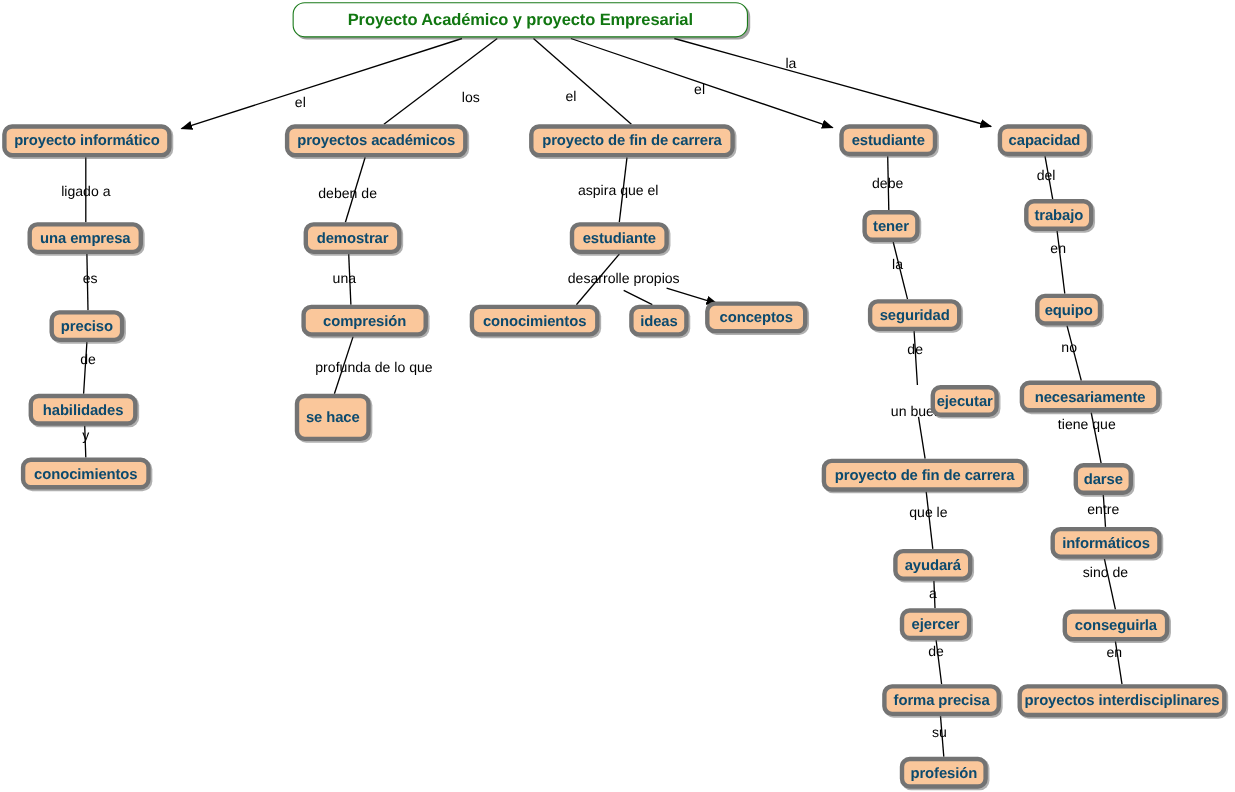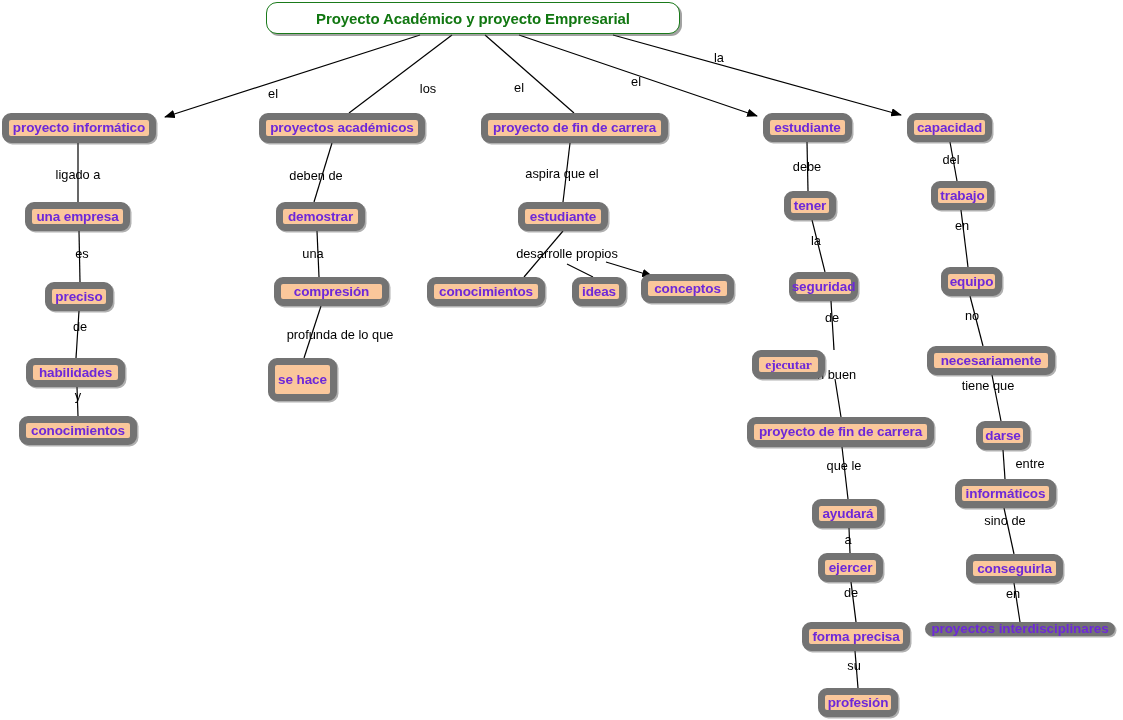--- a/index.html
+++ b/index.html
@@ -25,23 +25,23 @@
     left: 0;
     top: 0;
     width: 1123px;
     height: 720px;
     pointer-events: none;
   }
   .node {
     position: absolute;
     box-sizing: border-box;
     background: #fac79b;
-    border: 7px solid #737373;
+    border: 4px solid #737373;
     border-radius: 9px;
-    color: #6d28d9;
+    color: #0c4a6e;
     font-weight: bold;
     font-size: 13.5px;
     line-height: 1;
     display: flex;
     align-items: center;
     justify-content: center;
     white-space: nowrap;
     box-shadow: 1.5px 1.5px 0 rgba(80,80,80,0.45);
     letter-spacing: -0.1px;
   }
@@ -131,21 +131,21 @@
       <div class="link-label" style="left: 832px; top: 318px;">de</div>
       <div class="link-label" style="left: 833px; top: 375px;">un buen</div>
       <div class="link-label" style="left: 844px; top: 466px;">que le</div>
       <div class="link-label" style="left: 848px; top: 540px;">a</div>
       <div class="link-label" style="left: 851px; top: 593px;">de</div>
       <div class="link-label" style="left: 854px; top: 666px;">su</div>
       <div class="link-label" style="left: 951px; top: 160px;">del</div>
       <div class="link-label" style="left: 962px; top: 226px;">en</div>
       <div class="link-label" style="left: 972px; top: 316px;">no</div>
       <div class="link-label" style="left: 988px; top: 386px;">tiene que</div>
-      <div class="link-label" style="left: 1030px; top: 464px; text-align: right;">entre</div>
+      <div class="link-label" style="left: 1003px; top: 464px; text-align: right;">entre</div>
       <div class="link-label" style="left: 1005px; top: 521px;">sino de</div>
       <div class="link-label" style="left: 1013px; top: 594px;">en</div>
     </div>
   <div id="node-group">
       <div class="node root" style="left: 266px; top: 2px; width: 414px; height: 32px;">
         <span>Proyecto Académico y proyecto Empresarial</span>
       </div>
       <div class="node" style="left: 2px; top: 113px; width: 154px; height: 30px;">
         <span>proyecto informático</span>
       </div>
@@ -187,24 +187,24 @@
       </div>
       <div class="node" style="left: 641px; top: 274px; width: 93px; height: 29px;">
         <span>conceptos</span>
       </div>
       <div class="node" style="left: 763px; top: 113px; width: 89px; height: 29px;">
         <span>estudiante</span>
       </div>
       <div class="node" style="left: 784px; top: 191px; width: 52px; height: 29px;">
         <span>tener</span>
       </div>
-      <div class="node" style="left: 789px; top: 272px; width: 69px; height: 29px;">
+      <div class="node" style="left: 789px; top: 272px; width: 85px; height: 29px;">
         <span>seguridad</span>
       </div>
-      <div class="node" style="left: 752px; top: 350px; width: 73px; height: 29px; font-family: Liberation Serif, serif;">
+      <div class="node" style="left: 846px; top: 350px; width: 62px; height: 29px;">
         <span>ejecutar</span>
       </div>
       <div class="node" style="left: 747px; top: 417px; width: 187px; height: 30px;">
         <span>proyecto de fin de carrera</span>
       </div>
       <div class="node" style="left: 812px; top: 499px; width: 72px; height: 29px;">
         <span>ayudará</span>
       </div>
       <div class="node" style="left: 818px; top: 553px; width: 65px; height: 29px;">
         <span>ejercer</span>
@@ -229,18 +229,18 @@
       </div>
       <div class="node" style="left: 976px; top: 421px; width: 54px; height: 29px;">
         <span>darse</span>
       </div>
       <div class="node" style="left: 955px; top: 479px; width: 101px; height: 29px;">
         <span>informáticos</span>
       </div>
       <div class="node" style="left: 966px; top: 554px; width: 97px; height: 29px;">
         <span>conseguirla</span>
       </div>
-      <div class="node" style="left: 925px; top: 622px; width: 190px; height: 14px;">
+      <div class="node" style="left: 925px; top: 622px; width: 190px; height: 30px;">
         <span>proyectos interdisciplinares</span>
       </div>
     </div>
 
 </div>
 
 </body></html>

